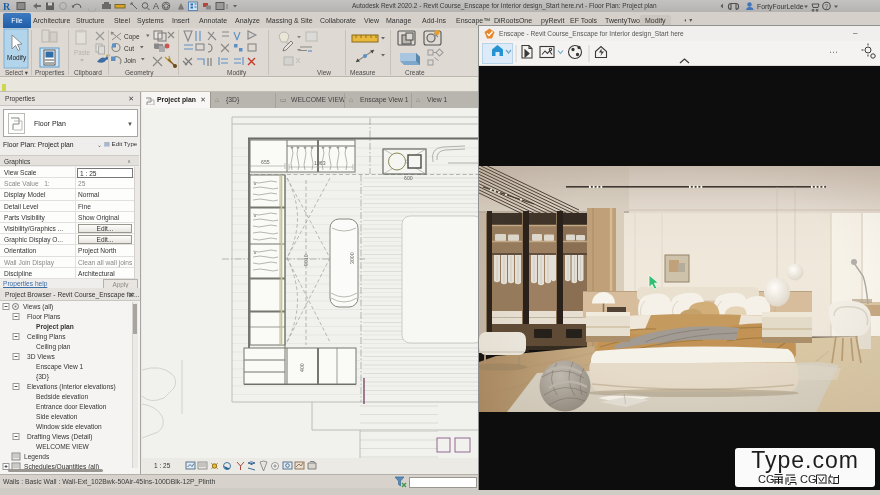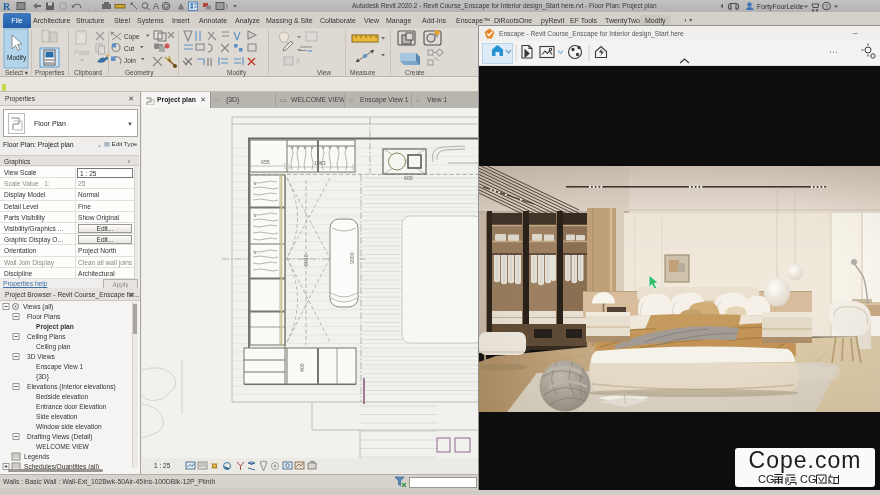--- a/index.html
+++ b/index.html
@@ -853,21 +853,21 @@
             <stop offset="0.55" stop-color="#806a50" stop-opacity="0"></stop>
             <stop offset="1" stop-color="#806a50" stop-opacity="0.14"></stop>
           </radialGradient>
         <rect x="0" y="0" width="401" height="246" fill="url(#vig)"></rect>
 
         <path d="M170 109 l0 12.5 3 -3 2.3 4.6 2.4 -1.2 -2.3 -4.6 4 -0.4 z" fill="#2fbf6f" stroke="#f5f5f5" stroke-width="0.9"></path>
       </svg>
     </div>
   </div>
   <div id="wm">
-      <div class="l1">Cope.com</div>
+      <div class="l1">Type.com</div>
   <svg width="110" height="12" style="display:block;margin:0 auto">
         <g transform="translate(8,0)">
     <text x="0" y="9.5" font-size="11" fill="#1d1d1d" font-family="Liberation Sans,sans-serif">CG</text>
     <g stroke="#1d1d1d" stroke-width="1" fill="none">
       <path d="M16.5 1.5 h8 m-8.5 2.5 h9 m-8 2 v5 m3.5 -7 v7 m3.5 -7 v7 m-7.5 -4.5 h8 m-8 2.5 h8"></path>
       <path d="M28 2 h9 m-9 2.5 v7 m2 -7.5 v5 m-2 5 l3 -3 m1.5 -6.5 h5 m-5 2.5 h5 m-5.5 2.5 h6 v4.5 m-6 -4.5 v4.5 h6"></path>
     </g>
     <text x="42" y="9.5" font-size="11" fill="#1d1d1d" font-family="Liberation Sans,sans-serif">CG</text>
     <g stroke="#1d1d1d" stroke-width="1" fill="none">
       <path d="M58.5 2 h9.5 v9 m-9.5 -9 v9 m2 -6.5 l2.5 4 m3 -4.5 l-2.5 4.5 m-3 1.5 h7"></path>

